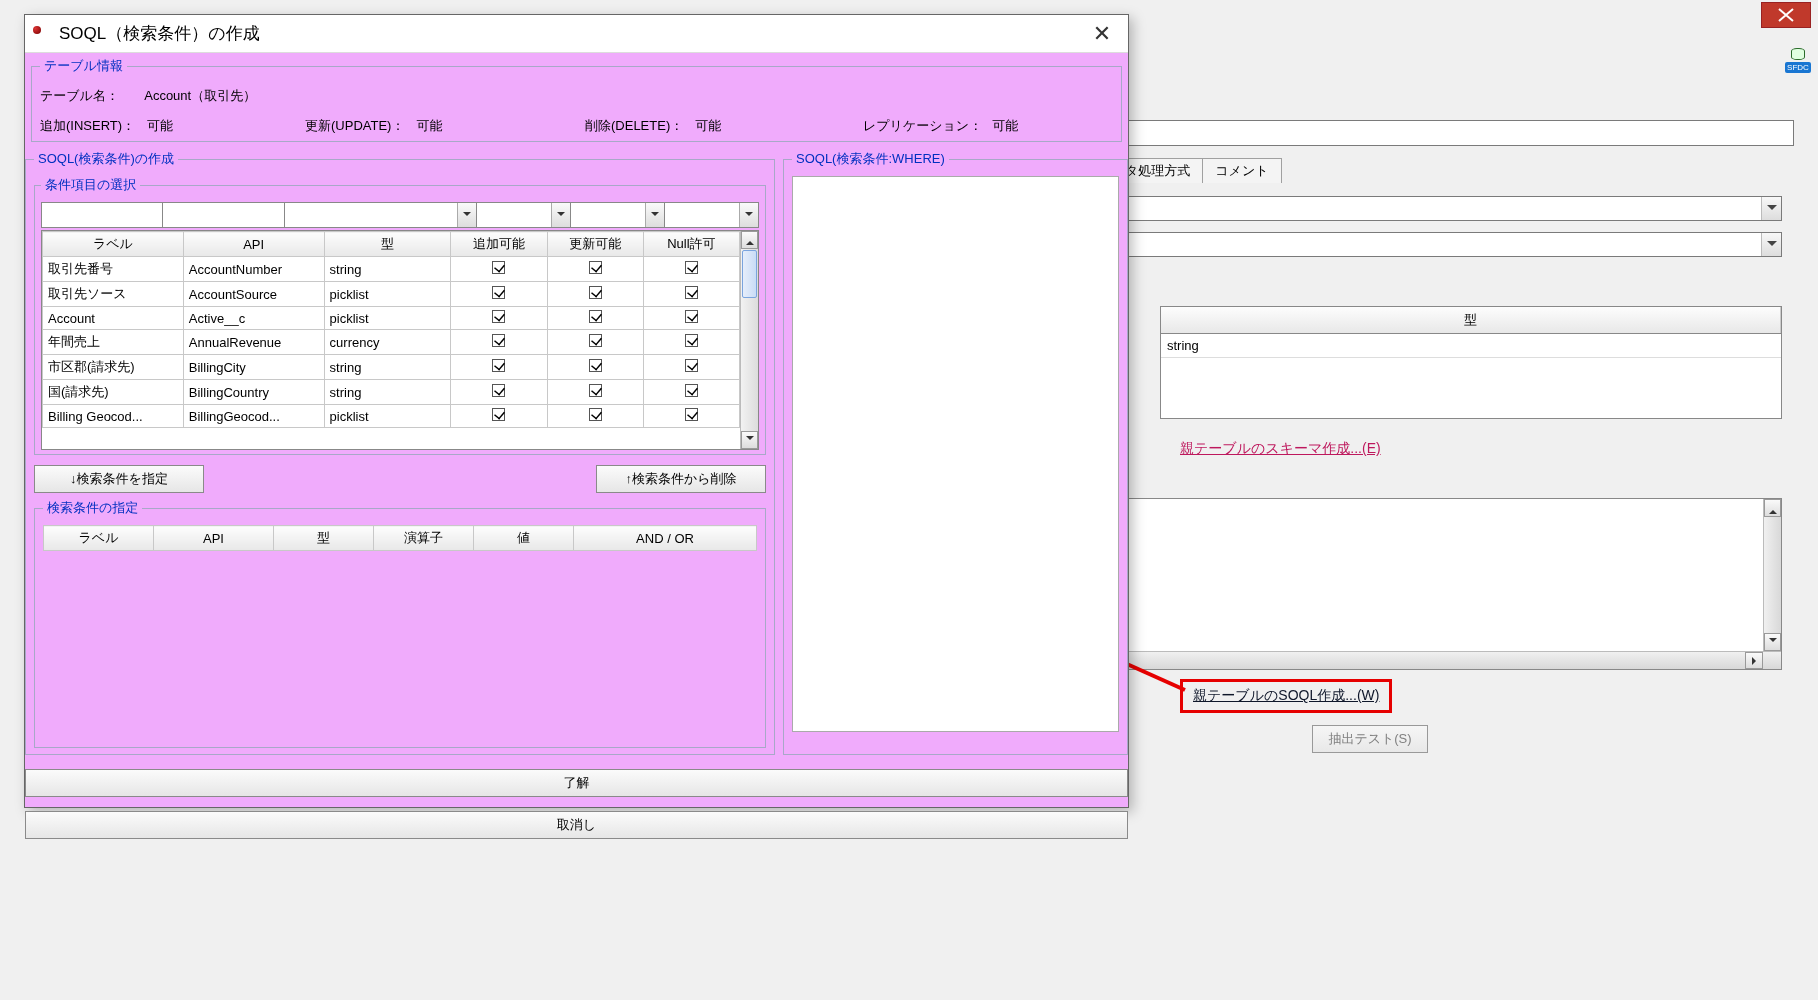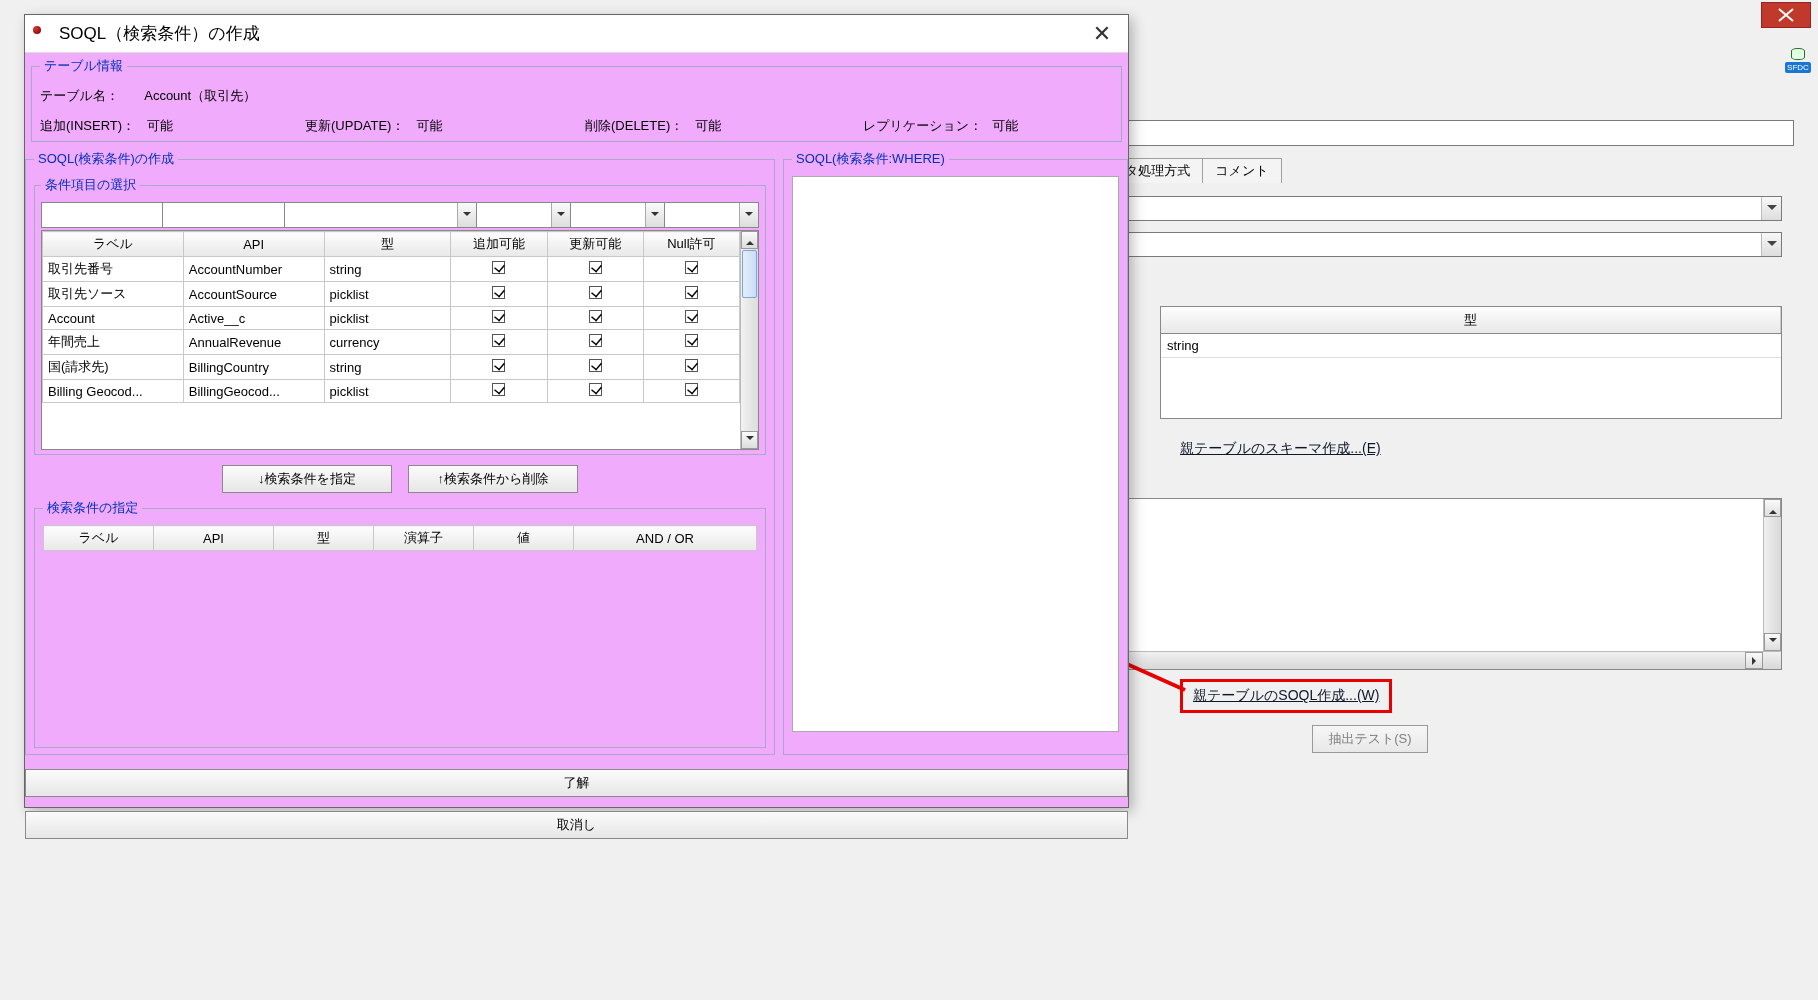--- a/index.html
+++ b/index.html
@@ -107,21 +107,21 @@
   .bg-table-row {
     display: flex; border-bottom: 1px solid #ddd;
   }
   .bg-table-row div {
     flex: 1; padding: 4px 6px;
   }
 
   .bg-link-schema {
     position: absolute;
     top: 440px; left: 1180px;
-    color: #0f172a; text-decoration: underline;
+    color: #be185d; text-decoration: underline;
     font-size: 14px;
   }
 
   .bg-textarea-wrap {
     position: absolute;
     top: 498px; left: 1120px; right: 36px; height: 172px;
     border: 1px solid #888;
     background: #fff;
   }
   .bg-scroll-v {
@@ -347,21 +347,21 @@
   }
   .grid-vscroll .thumb {
     position: absolute; left: 1px; right: 1px;
     top: 19px; height: 48px;
     background: linear-gradient(90deg,#e6eefb,#c9dcf6);
     border: 1px solid #7aa4de;
     border-radius: 2px;
   }
 
   .btn-row {
-    display: flex; gap: 16px; justify-content: center;
+    display: flex; gap: 16px; justify-content: space-between;
     margin: 10px 0 2px;
   }
   button.std {
     border: 1px solid #8a8a8a;
     background: linear-gradient(#fbfbfb,#e6e6e6);
     padding: 4px 18px;
     font-family: inherit; font-size: 13px;
     min-width: 170px;
     height: 28px;
   }
@@ -579,20 +579,28 @@
                 </tr>
                 <tr>
                   <td>年間売上</td>
                   <td>AnnualRevenue</td>
                   <td>currency</td>
                   <td class="c"><span class="cb on"></span></td>
                   <td class="c"><span class="cb on"></span></td>
                   <td class="c"><span class="cb on"></span></td>
                 </tr>
                 <tr>
+                  <td>市区郡(請求先)</td>
+                  <td>BillingCity</td>
+                  <td>string</td>
+                  <td class="c"><span class="cb on"></span></td>
+                  <td class="c"><span class="cb on"></span></td>
+                  <td class="c"><span class="cb on"></span></td>
+                </tr>
+                <tr>
                   <td>国(請求先)</td>
                   <td>BillingCountry</td>
                   <td>string</td>
                   <td class="c"><span class="cb on"></span></td>
                   <td class="c"><span class="cb on"></span></td>
                   <td class="c"><span class="cb on"></span></td>
                 </tr>
                 <tr>
                   <td>Billing Geocod...</td>
                   <td>BillingGeocod...</td>

